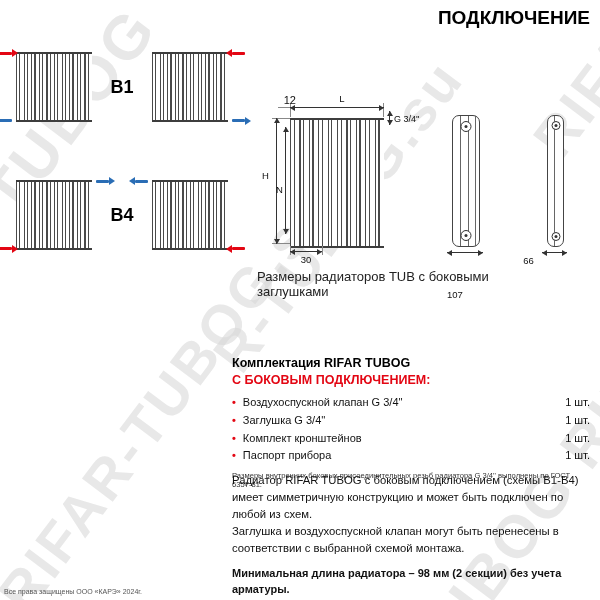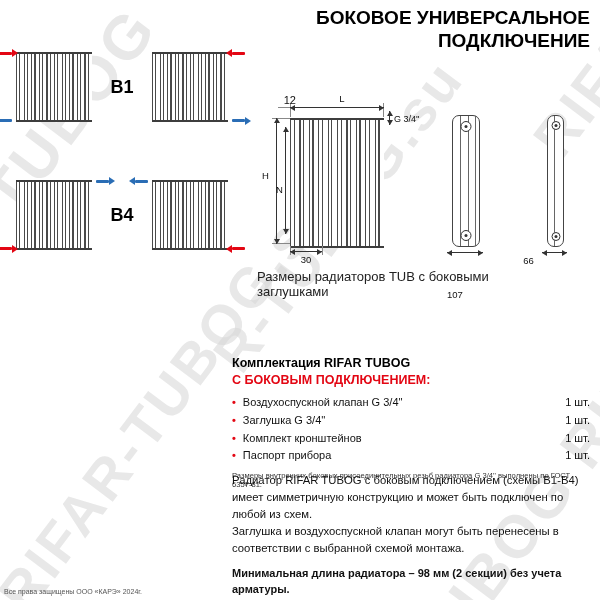--- a/index.html
+++ b/index.html
@@ -90,21 +90,20 @@
 
   <span class="wm w1">TUBOG</span>
   <span class="wm w2">RIFAR-TUBOG.su</span>
   <span class="wm w3">R-TUBOG.su</span>
   <span class="wm w4">TUBOG RIFAR-</span>
   <span class="wm w5">RIFAR</span>
 
   <main>
 
     <header class="title">
-      <div>БОКОВОЕ УНИВЕРСАЛЬНОЕ</div>
       <div>ПОДКЛЮЧЕНИЕ</div>
     </header>
 
     <section class="schemes">
 
       <div class="scheme-row">
         <div class="rad-wrap">
           <div class="radiator"></div>
         <span class="flow-arrow tl supply"></span>
             <span class="flow-arrow bl return dir-left"></span>

